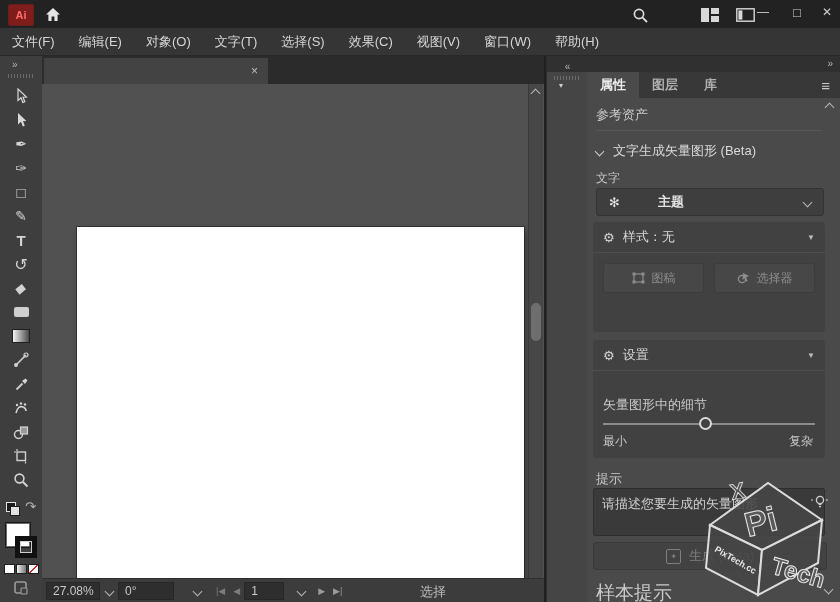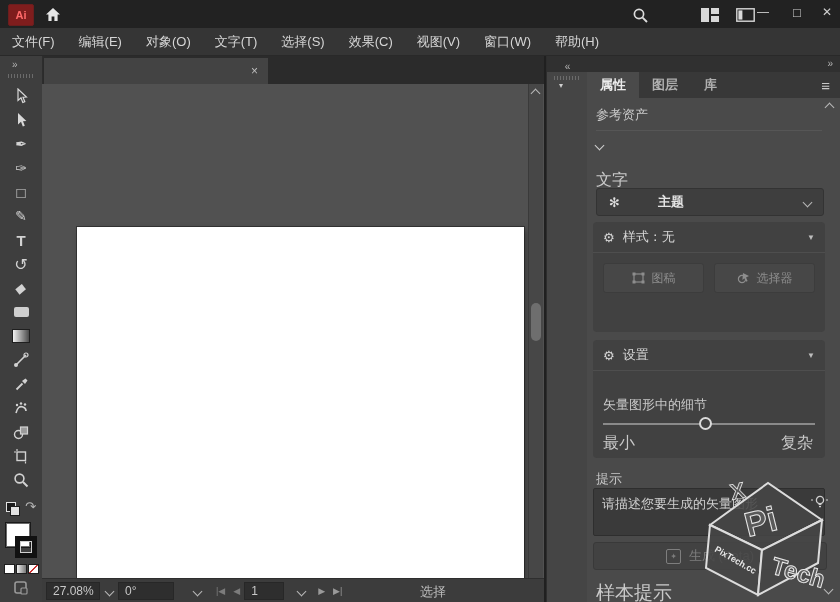--- a/index.html
+++ b/index.html
@@ -51,21 +51,21 @@
   .nav-a{color:#7c7c7c;font-size:9px;padding:0 4px;white-space:nowrap;}
   .nav-a.on{color:#9a9a9a;}
   
   .cstrip{left:546px;top:56px;width:40px;height:546px;background:#454545;border-left:1px solid #2d2d2d;border-right:1px solid #2d2d2d;}
   
   .rpanel{left:587px;top:56px;width:253px;height:546px;background:#4a4a4a;}
   .dock-head{left:0;top:0;width:253px;height:16px;background:#303030;}
   .ptabs{left:0;top:16px;width:253px;height:26px;background:#383838;display:flex;align-items:flex-end;}
   .ptab{height:26px;display:flex;align-items:center;padding:0 13px;font-size:13px;color:#b0b0b0;font-weight:bold;}
   .ptab.active{background:#4a4a4a;color:#ececec;}
-  .plabel{font-size:16px;color:#c9c9c9;}
+  .plabel{font-size:12px;color:#c9c9c9;}
   .select{background:#3e3e3e;border:1px solid #333;border-radius:3px;display:flex;align-items:center;}
   .block{background:#414141;border-radius:4px;}
   .rowline{border-bottom:1px solid #4e4e4e;}
   .caret{color:#bdbdbd;font-size:8px;}
   .gearrow{display:flex;align-items:center;gap:8px;font-size:13px;color:#d6d6d6;}
   .toggle{width:32px;height:16px;border-radius:8px;background:#5a5a5a;position:relative;}
   .toggle .knob{position:absolute;left:1px;top:1px;width:14px;height:14px;border-radius:50%;background:#9a9a9a;}
   .dbtn{background:#474747;border:1px solid #3c3c3c;border-radius:3px;height:28px;display:flex;align-items:center;justify-content:center;gap:7px;color:#8d8d8d;font-size:12px;}
   .slider-track{height:2px;background:#8a8a8a;}
   .slider-knob{width:13px;height:13px;border-radius:50%;background:#414141;border:2px solid #dadada;box-sizing:border-box;}
@@ -270,20 +270,21 @@
   </div>
 
   <div class="abs" style="left:0;top:42px;width:253px;height:504px;">
     <span class="abs chev up" style="right:7px;top:6px;"></span>
 
     <div class="abs plabel" style="left:9px;top:8px;font-size:13px;">参考资产</div>
     <div class="abs" style="left:9px;top:32px;width:226px;border-top:1px solid #565656;"></div>
 
     <div class="abs" style="left:9px;top:44px;display:flex;align-items:center;gap:10px;">
       <span class="chev down" style="border-color:#d0d0d0;"></span>
+      <span style="font-size:13px;color:#dadada;">文字生成矢量图形 (Beta)</span>
     </div>
     <div class="abs plabel" style="left:9px;top:72px;">文字</div>
 
     <div class="abs select" style="left:9px;top:90px;width:226px;height:26px;">
       <span style="margin-left:12px;font-size:13px;color:#e0e0e0;">✻</span>
       <span style="margin-left:38px;font-size:13px;font-weight:bold;color:#e4e4e4;">主题</span>
       <span class="chev down" style="margin-left:auto;margin-right:12px;"></span>
     </div>
 
     <div class="abs block" style="left:6px;top:124px;width:232px;height:110px;">

